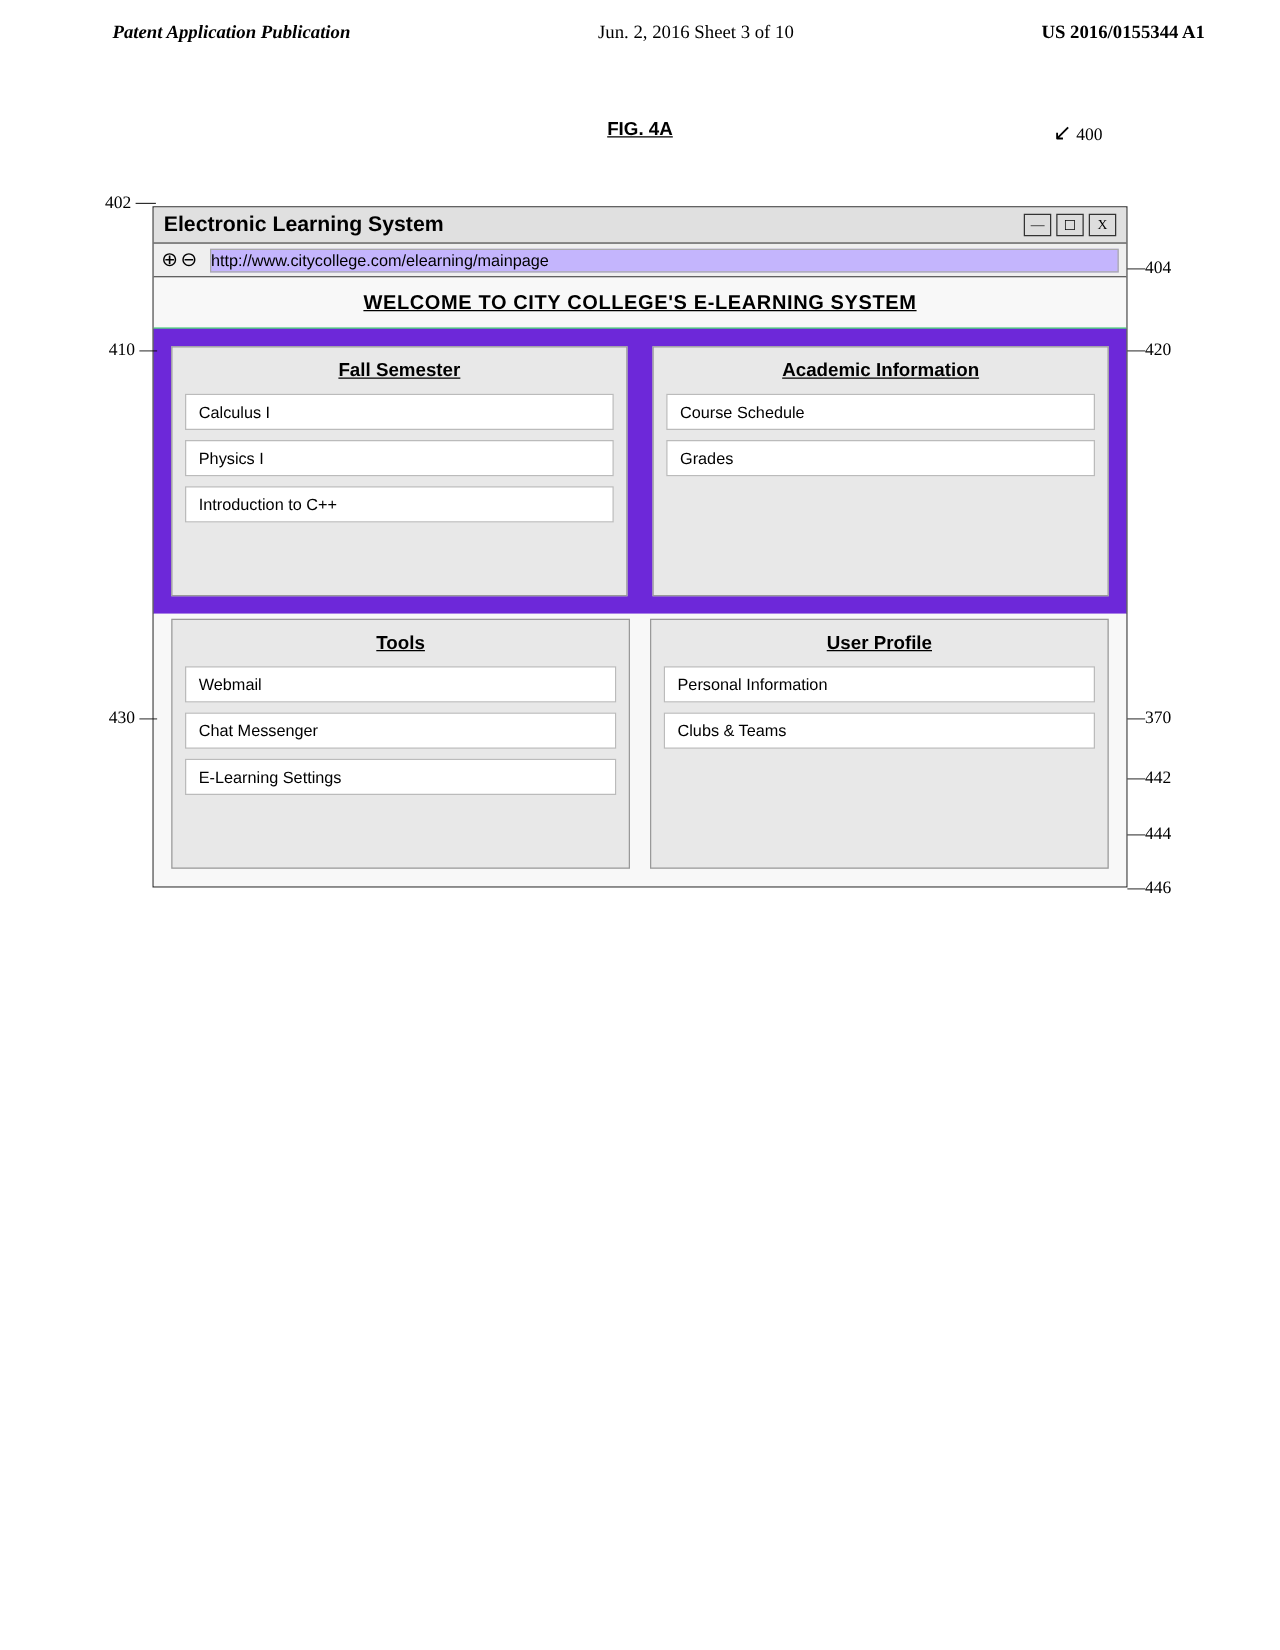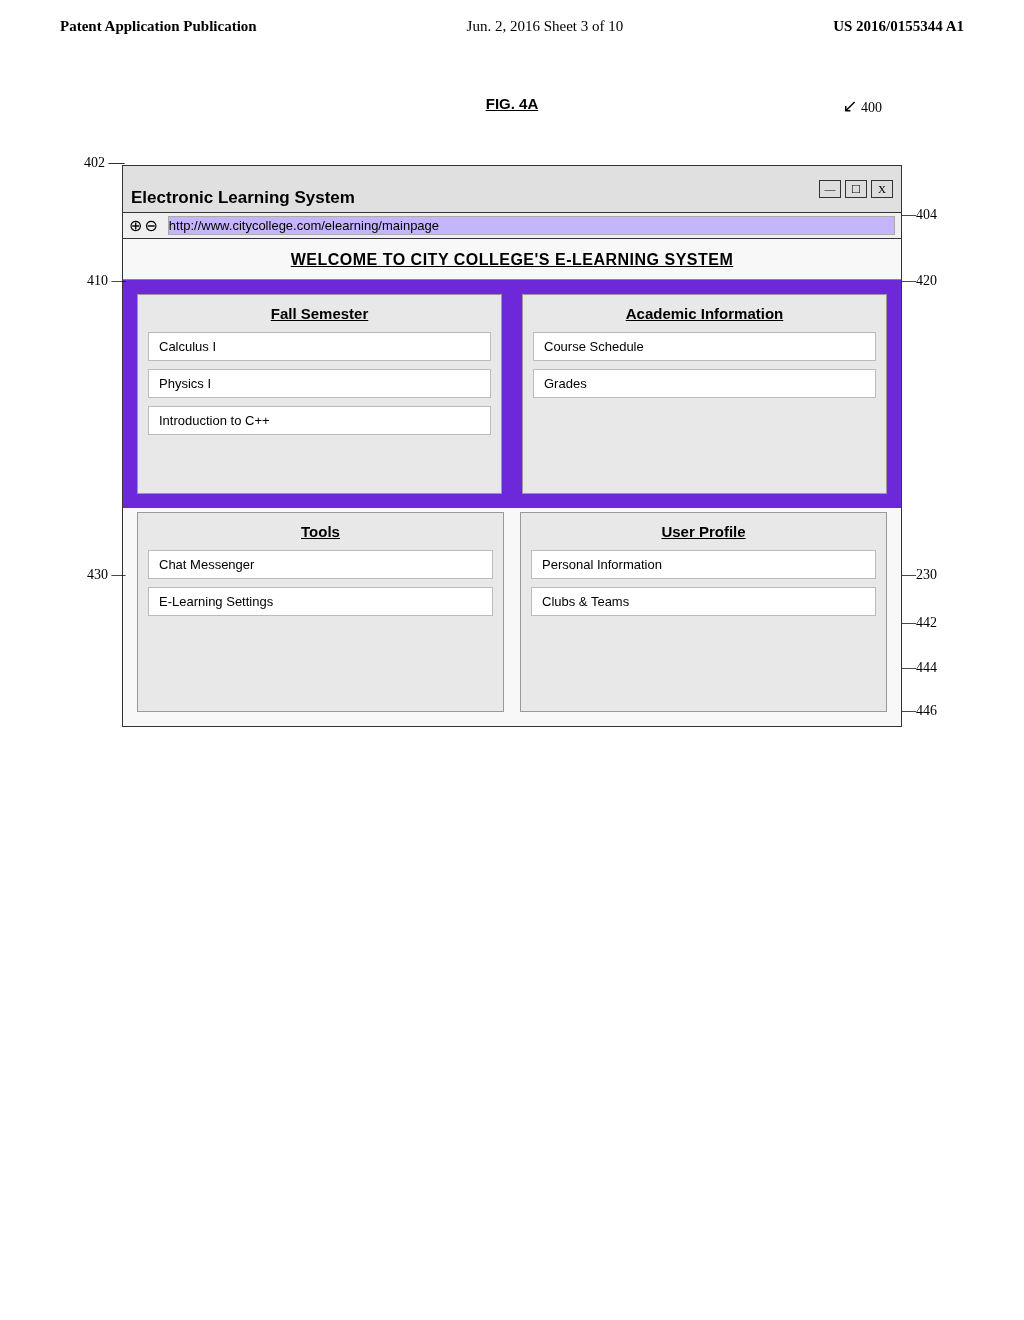--- a/index.html
+++ b/index.html
@@ -14,20 +14,22 @@
     
     .page-header {
       display: flex;
       justify-content: space-between;
       padding: 18px 60px 0 60px;
       font-size: 15px;
     }
 
     .page-header-left {
       font-weight: bold;
+      font-style: italic;
+      margin-left: 30px;
     }
 
     .page-header-center {
       font-weight: normal;
     }
 
     .page-header-right {
       font-weight: bold;
     }
 
@@ -55,21 +57,20 @@
       display: flex;
       align-items: center;
       justify-content: space-between;
       padding: 4px 8px;
     }
 
     .browser-title-text {
       font-size: 17px;
       font-weight: bold;
       font-family: Arial, sans-serif;
-      margin-top: 18px;
     }
 
     .browser-window-controls {
       display: flex;
       gap: 4px;
     }
 
     .window-btn {
       width: 22px;
       height: 18px;
@@ -213,20 +214,21 @@
         <div class="panel-title">Academic Information</div>
         <div class="panel-item">Course Schedule</div>
         <div class="panel-item">Grades</div>
       </div>
     </div>
 
     <div class="bottom-panels-container">
 
       <div class="panel">
         <div class="panel-title">Tools</div>
+        <div class="panel-item">Webmail</div>
         <div class="panel-item">Chat Messenger</div>
         <div class="panel-item">E-Learning Settings</div>
       </div>
 
       <div class="panel">
         <div class="panel-title">User Profile</div>
         <div class="panel-item">Personal Information</div>
         <div class="panel-item">Clubs &amp; Teams</div>
       </div>
     </div>
@@ -245,21 +247,21 @@
   <div style="position:absolute; top:178px; right:5px; font-size:14px; font-family:'Times New Roman',serif;">
     <span>—</span><span>420</span>
   </div>
 
   <div style="position:absolute; top:472px; left:5px; font-size:14px; font-family:'Times New Roman',serif;text-align:right;">
     <span>430</span>
     <span>—</span>
   </div>
 
   <div style="position:absolute; top:472px; right:5px; font-size:14px; font-family:'Times New Roman',serif;">
-    <span>—</span><span>230</span>
+    <span>—</span><span>370</span>
   </div>
 
   <div style="position:absolute; top:520px; right:5px; font-size:14px; font-family:'Times New Roman',serif;">
     <span>—</span><span>442</span>
   </div>
 
   <div style="position:absolute; top:565px; right:5px; font-size:14px; font-family:'Times New Roman',serif;">
     <span>—</span><span>444</span>
   </div>
 

